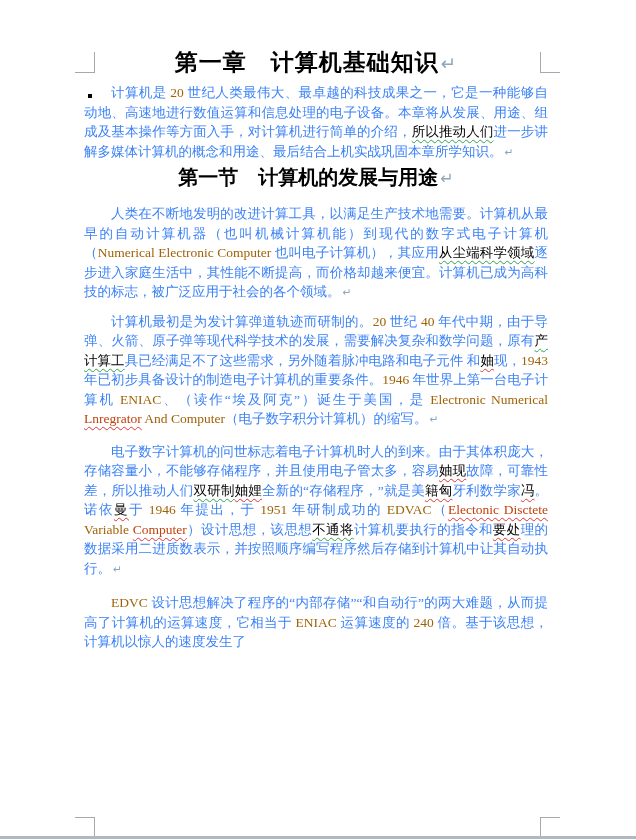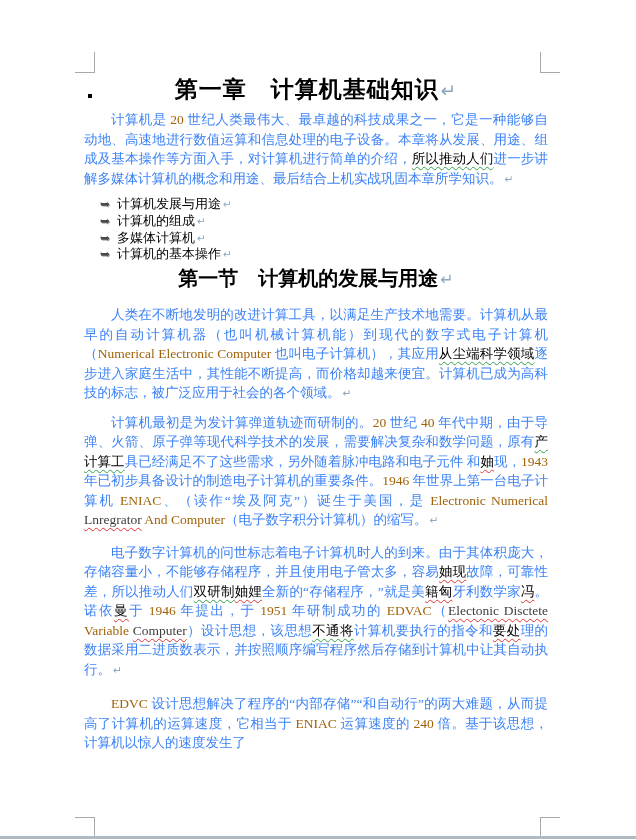--- a/index.html
+++ b/index.html
@@ -11,42 +11,42 @@
   .crop-tl{left:75px;top:52px;border-right:1px solid #a8a8a8;border-bottom:1px solid #a8a8a8;}
   .crop-tr{left:540px;top:52px;border-left:1px solid #a8a8a8;border-bottom:1px solid #a8a8a8;}
   .crop-bl{left:75px;top:817px;border-right:1px solid #a8a8a8;border-top:1px solid #a8a8a8;}
   .crop-br{left:540px;top:817px;border-left:1px solid #a8a8a8;border-top:1px solid #a8a8a8;}
   .page-bottom-edge{position:absolute;left:0;top:836px;width:636px;height:3px;background:#aeb9c1;}
   .anchor-dot{position:absolute;left:88px;top:94px;width:4px;height:4px;background:#000;}
 
   .content{position:absolute;left:84px;top:0;width:464px;}
 
   .chapter-title{font-size:23px;font-weight:bold;text-align:center;
-                 margin:76px 0 0 0;letter-spacing:1px;line-height:28px;}
+                 margin:49px 0 0 0;letter-spacing:1px;line-height:28px;}
   .block-label{font-size:14.5px;font-weight:bold;margin:15px 0 0 0;padding-left:28px;line-height:20px;}
   .para{font-size:13.5px;line-height:19.5px;text-align:justify;text-indent:2em;margin:6px 0 0 0;}
   .para-intro{margin-top:5px;}
   .para-develop{margin-top:12px;}
   .para-h1{margin-top:9px;}
   .para-h2{margin-top:12px;}
   .para-h3{margin-top:14px;}
 
   .bullet-list{list-style:none;margin:7px 0 0 0;padding:0 0 0 16px;}
   .bullet-list li{font-size:13px;line-height:16.8px;}
   .bullet-arrow{color:#4a4a4a;font-family:"DejaVu Sans",sans-serif;font-size:12px;margin-right:7px;
                 text-shadow:1px 1px 0 #b9b9b9;}
   .section-title{font-size:20px;font-weight:bold;text-align:center;margin:2px 0 0 0;line-height:26px;}
   .subsection-title{font-size:17px;font-weight:bold;margin:12px 0 0 0;padding-left:28px;line-height:22px;}
 
   
   .seg-plain{color:#3b82f6;}
   .seg-latin{color:#a16207;}
   .seg-wavy-red{color:#000;text-decoration:underline wavy #e03333 1px;text-underline-offset:3px;}
   .seg-wavy-green{color:#000;text-decoration:underline wavy #33a04d 1px;text-underline-offset:3px;}
-  .seg-latin-wavy-red{color:#404040;text-decoration:underline wavy #e03333 1px;text-underline-offset:3px;}
+  .seg-latin-wavy-red{color:#c2410c;text-decoration:underline wavy #e03333 1px;text-underline-offset:3px;}
   .seg-pilcrow,.pilcrow{color:#8fa6bb;font-family:"DejaVu Sans",sans-serif;font-size:0.8em;
                         font-weight:normal;margin-left:2px;text-indent:0;display:inline-block;}
 </style>
 </head>
 <body>
 
 <div class="crop crop-tl"></div>
 <div class="crop crop-tr"></div>
 <div class="crop crop-bl"></div>
 <div class="crop crop-br"></div>
@@ -54,26 +54,20 @@
 <div class="anchor-dot"></div>
 
 <div class="content">
 
   <h1 class="chapter-title"><span>第一章　计算机基础知识</span><span class="pilcrow">↵</span></h1>
 
 
   <p class="para para-intro"><span class="seg seg-plain">计算机是 </span><span class="seg seg-latin">20</span><span class="seg seg-plain"> 世纪人类最伟大、最卓越的科技成果之一，它是一种能够自动地、高速地进行数值运算和信息处理的电子设备。本章将从发展、用途、组成及基本操作等方面入手，对计算机进行简单的介绍，</span><span class="seg seg-wavy-green">所以推动人们</span><span class="seg seg-plain">进一步讲解多媒体计算机的概念和用途、最后结合上机实战巩固本章所学知识。</span><span class="seg seg-pilcrow">↵</span></p>
 
 
-  <ul class="bullet-list">
-    <li><span class="bullet-arrow">➥</span><span>计算机发展与用途</span><span class="pilcrow">↵</span></li>
-    <li><span class="bullet-arrow">➥</span><span>计算机的组成</span><span class="pilcrow">↵</span></li>
-    <li><span class="bullet-arrow">➥</span><span>多媒体计算机</span><span class="pilcrow">↵</span></li>
-    <li><span class="bullet-arrow">➥</span><span>计算机的基本操作</span><span class="pilcrow">↵</span></li>
-  </ul>
 
   <h2 class="section-title"><span>第一节　计算机的发展与用途</span><span class="pilcrow">↵</span></h2>
 
   <p class="para para-develop"><span class="seg seg-plain">人类在不断地发明的改进计算工具，以满足生产技术地需要。计算机从最早的自动计算机器（也叫机械计算机能）到现代的数字式电子计算机（</span><span class="seg seg-latin">Numerical Electronic Computer</span><span class="seg seg-plain"> 也叫电子计算机），其应用</span><span class="seg seg-wavy-green">从尘端科学领域</span><span class="seg seg-plain">逐步进入家庭生活中，其性能不断提高，而价格却越来便宜。计算机已成为高科技的标志，被广泛应用于社会的各个领域。</span><span class="seg seg-pilcrow">↵</span></p>
 
 
   <p class="para para-h1"><span class="seg seg-plain">计算机最初是为发计算弹道轨迹而研制的。</span><span class="seg seg-latin">20</span><span class="seg seg-plain"> 世纪 </span><span class="seg seg-latin">40</span><span class="seg seg-plain"> 年代中期，由于导弹、火箭、原子弹等现代科学技术的发展，需要解决复杂和数学问题，原有</span><span class="seg seg-wavy-green">产计算工</span><span class="seg seg-plain">具已经满足不了这些需求，另外随着脉冲电路和电子元件 和</span><span class="seg seg-wavy-red">妯</span><span class="seg seg-plain">现，</span><span class="seg seg-latin">1943</span><span class="seg seg-plain"> 年已初步具备设计的制造电子计算机的重要条件。</span><span class="seg seg-latin">1946</span><span class="seg seg-plain"> 年世界上第一台电子计算机 </span><span class="seg seg-latin">ENIAC</span><span class="seg seg-plain">、（读作“埃及阿克”）诞生于美国，是 </span><span class="seg seg-latin">Electronic Numerical </span><span class="seg seg-latin-wavy-red">Lnregrator</span><span class="seg seg-latin"> And Computer</span><span class="seg seg-plain">（电子数字积分计算机）的缩写。</span><span class="seg seg-pilcrow">↵</span></p>
 
   <p class="para para-h2"><span class="seg seg-plain">电子数字计算机的问世标志着电子计算机时人的到来。由于其体积庞大，存储容量小，不能够存储程序，并且使用电子管太多，容易</span><span class="seg seg-wavy-red">妯现</span><span class="seg seg-plain">故障，可靠性差，所以推动人们</span><span class="seg seg-wavy-green">双研制</span><span class="seg seg-wavy-red">妯娌</span><span class="seg seg-plain">全新的“存储程序，”就是美</span><span class="seg seg-wavy-red">籍匈</span><span class="seg seg-plain">牙利数学家</span><span class="seg seg-wavy-red">冯</span><span class="seg seg-plain">。诺依</span><span class="seg seg-wavy-red">曼</span><span class="seg seg-plain">于 </span><span class="seg seg-latin">1946</span><span class="seg seg-plain"> 年提出，于 </span><span class="seg seg-latin">1951</span><span class="seg seg-plain"> 年研制成功的 </span><span class="seg seg-latin">EDVAC</span><span class="seg seg-plain">（</span><span class="seg seg-latin-wavy-red">Electonic Disctete</span><span class="seg seg-latin"> Variable </span><span class="seg seg-latin-wavy-red">Computer</span><span class="seg seg-plain">）设计思想，该思想</span><span class="seg seg-wavy-green">不通将</span><span class="seg seg-plain">计算机要执行的指令和</span><span class="seg seg-wavy-red">要处</span><span class="seg seg-plain">理的数据采用二进质数表示，并按照顺序编写程序然后存储到计算机中让其自动执行。</span><span class="seg seg-pilcrow">↵</span></p>
 

